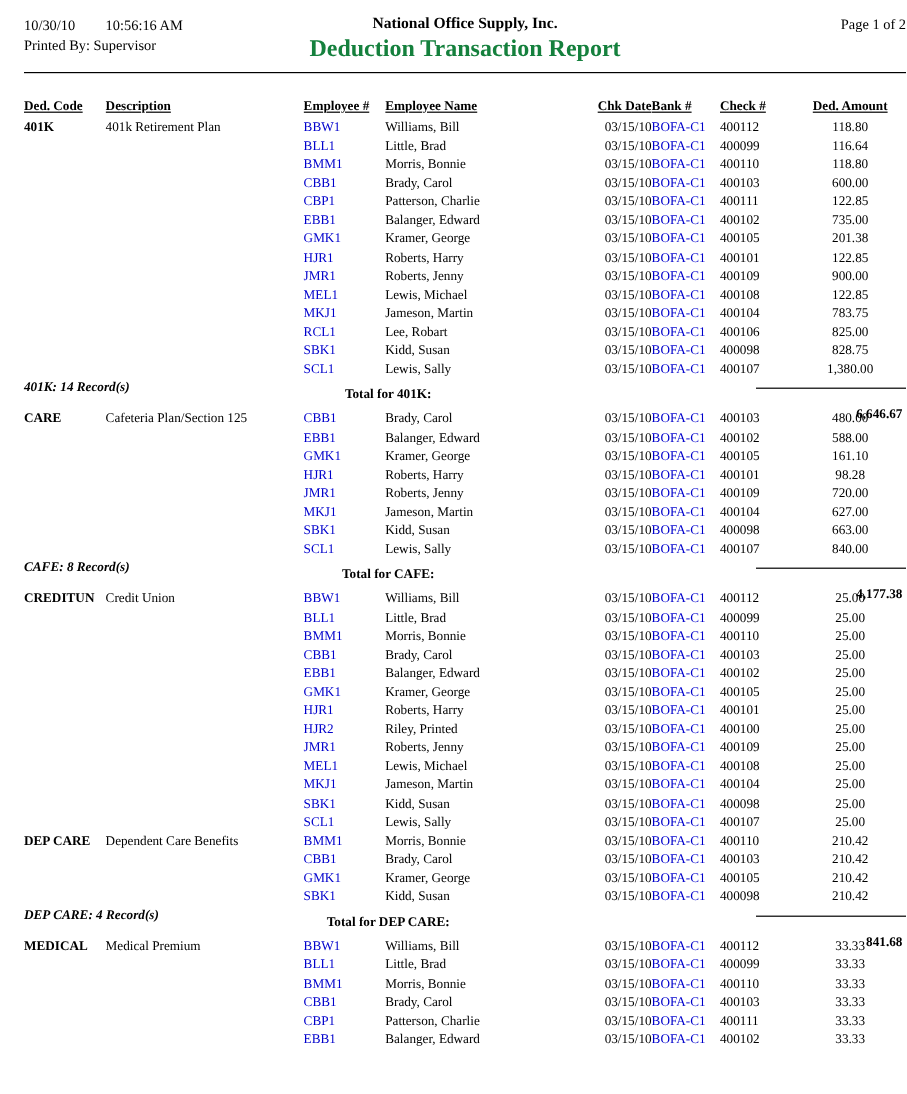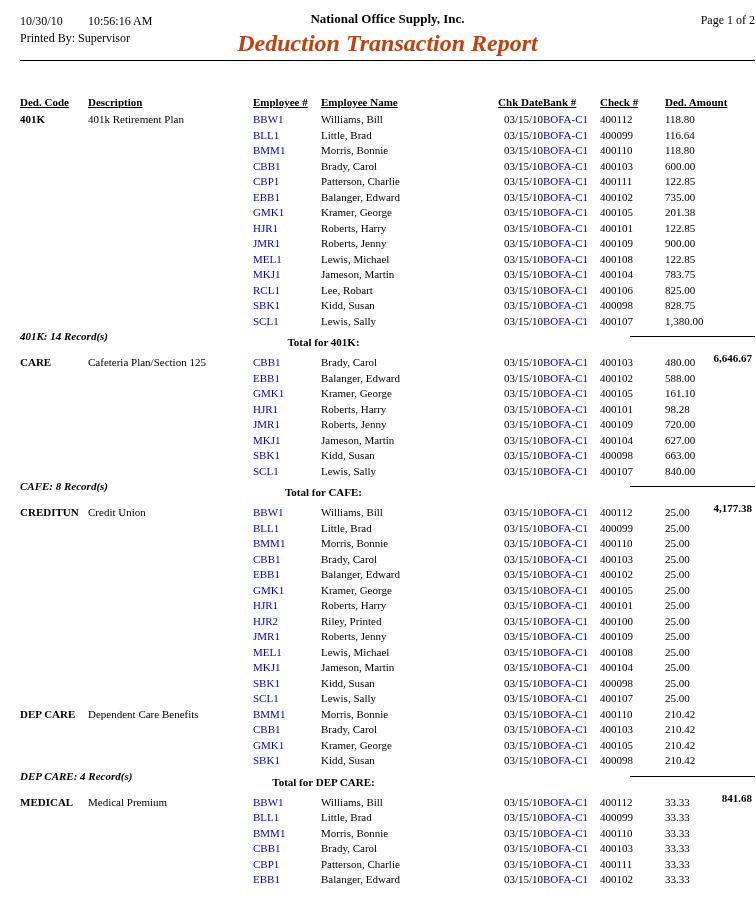--- a/index.html
+++ b/index.html
@@ -5,35 +5,35 @@
   * { margin:0; padding:0; box-sizing:border-box; }
   html,body { width:756px; height:912px; }
   body { background:#ffffff; font-family:"Liberation Serif", serif; color:#000; overflow:hidden; }
   .page { width:756px; height:912px; padding:8px 1px 0 20px; position:relative; }
   .hdr { position:relative; height:52px; }
   .hdr-left { font-size:12px; line-height:17px; padding-top:5px; }
   .hdr-dt { display:flex; }
   .hdr-date { width:68px; }
   .hdr-center { position:absolute; left:0; top:3px; width:735px; text-align:center; }
   .company { font-size:13px; font-weight:bold; }
-  .rpt-title { font-size:24px; font-weight:bold; color:#c2410c; margin-top:3px;font-style:italic; }
+  .rpt-title { font-size:20px; font-weight:bold; color:#15803d; margin-top:3px; }
   .hdr-right { position:absolute; right:0; top:5px; font-size:12px; }
   .rule { border-bottom:1px solid #000; width:735px; }
-  .headers { display:flex; margin-top:35px; font-weight:bold; font-size:11px; height:16px; white-space:nowrap; }
+  .headers { display:flex; margin-top:22px; font-weight:bold; font-size:11px; height:16px; white-space:nowrap; }
   .u { text-decoration:underline; }
   .row { display:flex; height:15.5px; line-height:15.5px; font-size:11px; white-space:nowrap; }
   .cell { overflow:hidden; }
   .c0 { width:68px; }
   .c1 { width:165px; }
   .c2 { width:68px; }
   .c3 { width:160px; }
   .c4 { width:62px;text-align:right; }
   .c5 { width:57px; }
   .c6 { width:65px; text-align:left; padding-right:4px; }
-  .c7 { width:90px; text-align:left; padding-right:3px; }
+  .c7 { width:90px; text-align:center; padding-right:3px; }
   .bold { font-weight:bold; }
   .blue { color:#0000cc; }
   .gfooter { position:relative; height:26px; font-size:11px; width:735px; }
   .gf-records { position:absolute; left:0; top:1px; font-weight:bold; font-style:italic; white-space:nowrap; }
   .gf-total { position:absolute; left:0; top:7px; display:flex; width:735px; }
   .gf-label { width:607px; text-align:center; font-weight:bold; white-space:nowrap; }
   .gf-amt { width:125px; margin-left:3px; text-align:right; font-weight:bold; border-top:1px solid #000; padding-right:3px; padding-top:15px; }
 </style>
 </head>
 <body>

